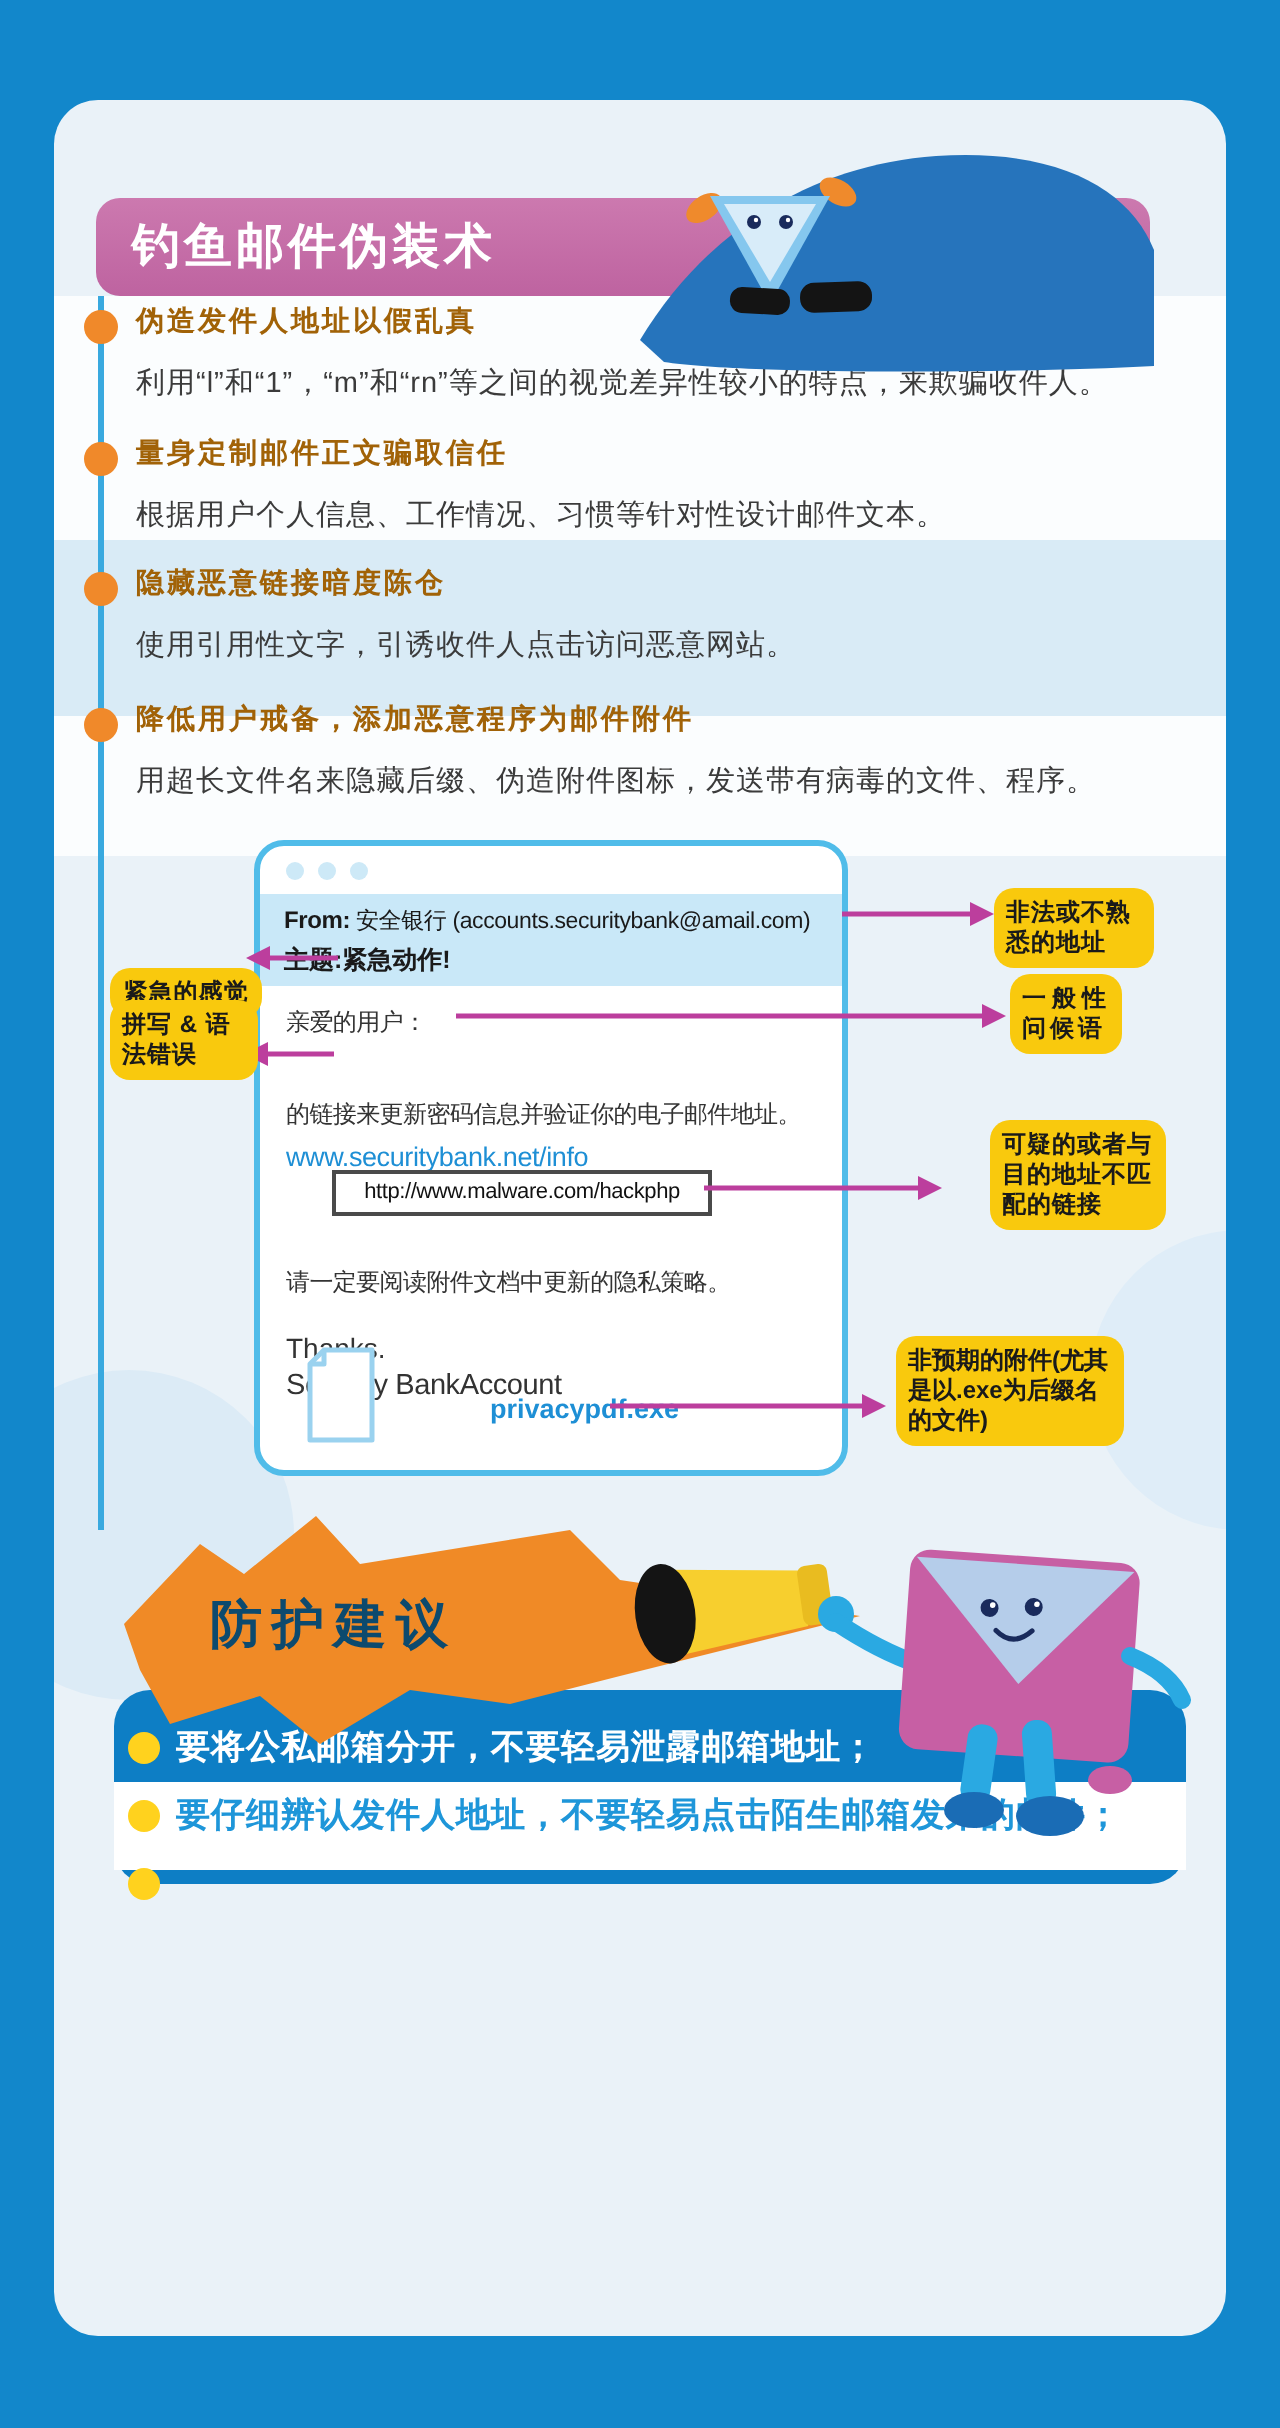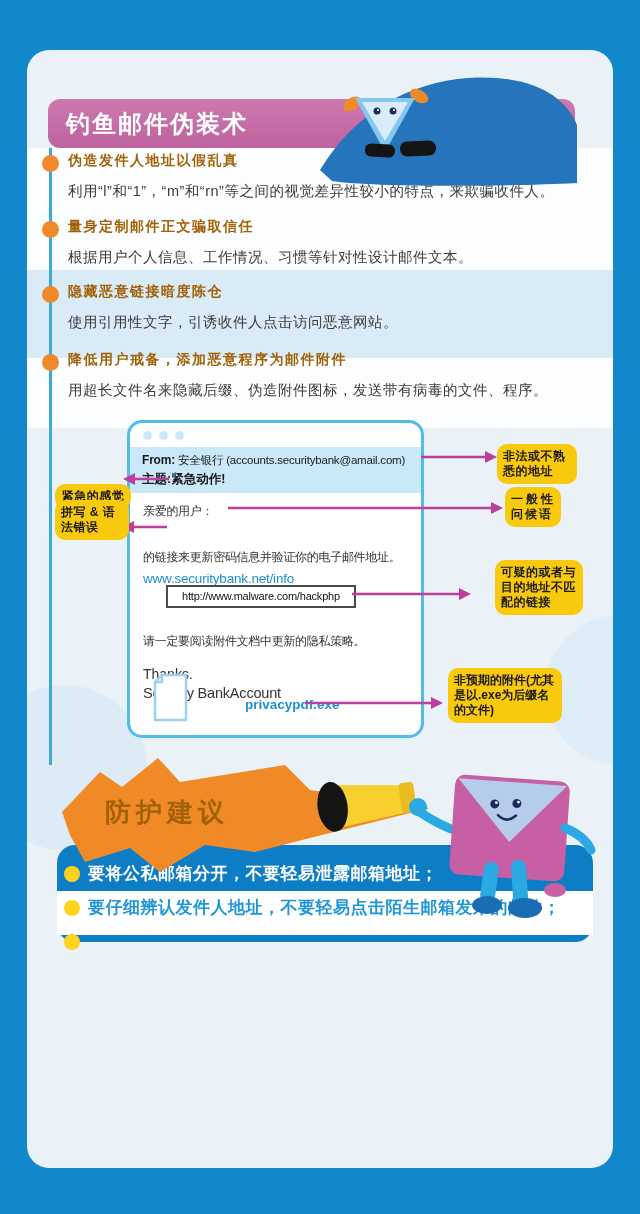--- a/index.html
+++ b/index.html
@@ -50,21 +50,21 @@
   .callout{position:absolute;background:#F9C90D;border-radius:10px;color:#1A1A1A;font-weight:bold;
            font-size:12px;line-height:15px;padding:5px 6px;z-index:6;letter-spacing:0.5px;}
   .co-urgency{left:28px;top:405px;width:64px;text-align:center;margin-top:29px;}
   .co-spelling{left:28px;top:450px;width:62px;}
   .co-address{left:470px;top:394px;width:68px;}
   .co-greeting{left:478px;top:437px;width:44px;letter-spacing:2px;text-align:justify;}
   .co-link{left:468px;top:510px;width:76px;}
   .co-attach{left:421px;top:618px;width:102px;letter-spacing:0;}
   .arrows{position:absolute;left:0;top:330px;z-index:5;pointer-events:none;}
   .burst{position:absolute;left:20px;top:700px;z-index:7;}
-  .burst-title{position:absolute;left:78px;top:745px;z-index:8;color:#a16207;font-weight:bold;
+  .burst-title{position:absolute;left:78px;top:745px;z-index:8;color:#0c4a6e;font-weight:bold;
                font-size:26px;letter-spacing:5px;}
   .botchar{position:absolute;left:270px;top:700px;z-index:7;}
   .tipsbox{position:absolute;left:30px;top:795px;width:536px;background:#0D7EC5;border-radius:18px;
            padding:12px 0 7px 0;box-sizing:border-box;z-index:4;}
   .tip-row{position:relative;padding:5px 16px 5px 31px;font-size:17px;font-weight:bold;
            line-height:24px;letter-spacing:0.5px;}
   .tip-row.blue{color:#FFFFFF;}
   .tip-row.white{background:#FFFFFF;color:#1E96D9;}
   .tip-dot{position:absolute;left:7px;top:9px;width:16px;height:16px;border-radius:50%;background:#FFD21E;}
 </style>

